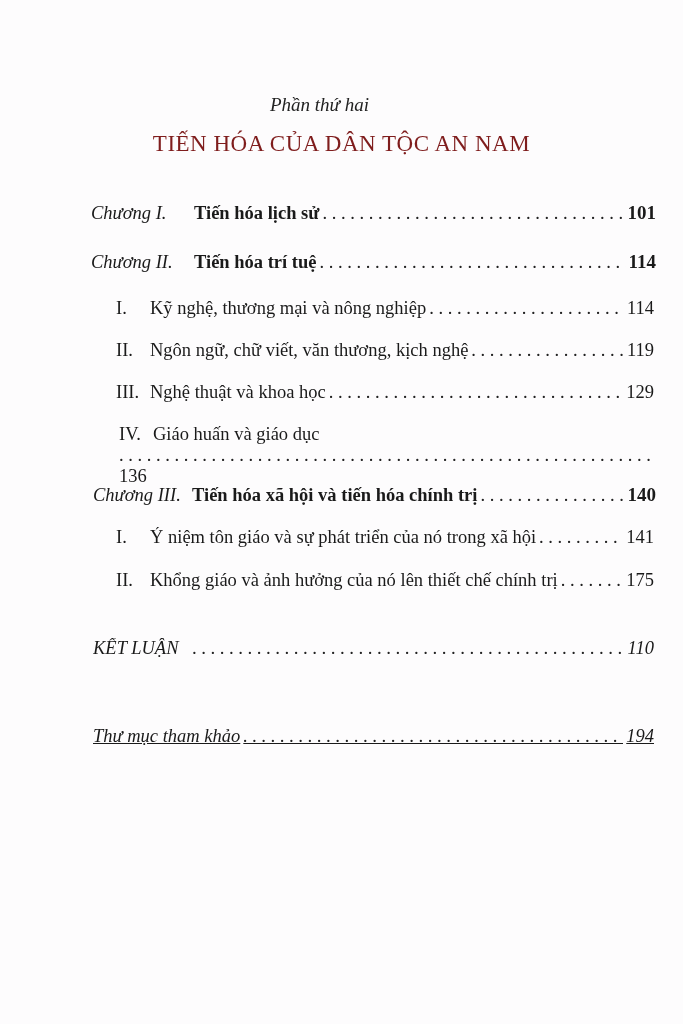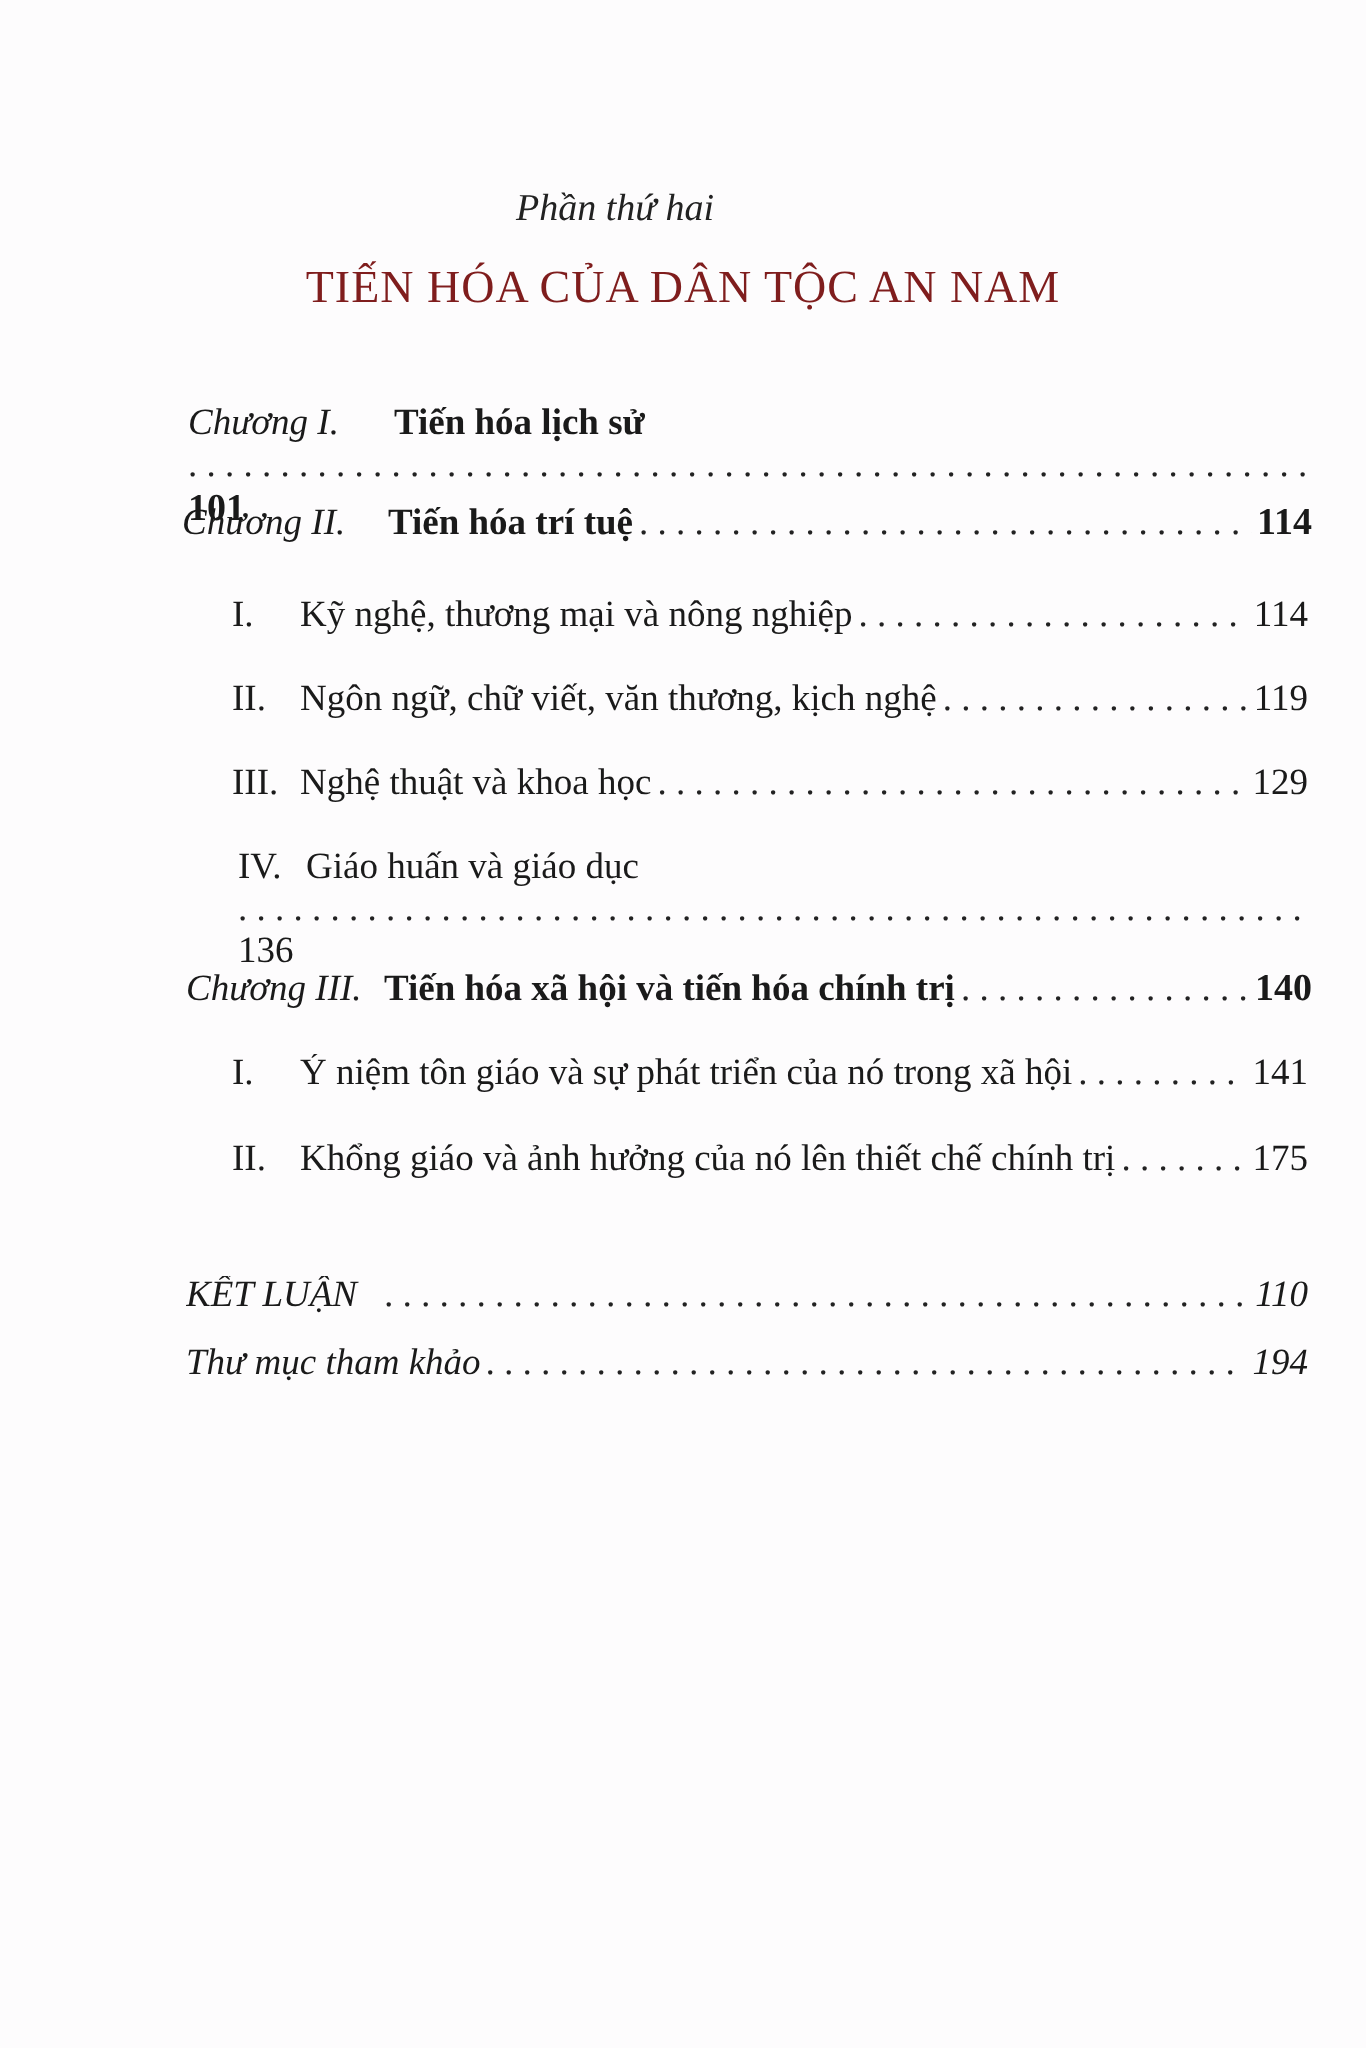--- a/index.html
+++ b/index.html
@@ -6,21 +6,21 @@
     body {
       width: 683px; height: 1024px; overflow: hidden;
       background: #fdfcfd;
       font-family: "Liberation Serif", "DejaVu Serif", serif;
       color: #1a1a1a;
       position: relative;
     }
     .page { position: absolute; left: 0; top: 0; width: 683px; height: 1024px; }
     .part-label {
       position: absolute; left: 0; width: 615px; top: 94px;
-      text-align: center; font-style: italic; font-size: 19px; color: #222;
+      text-align: center; font-style: italic; font-size: 19px; color: #222; padding-left: 12px;
     }
     .part-title {
       position: absolute; left: 0; width: 683px; top: 131px;
       text-align: center; font-size: 23px; letter-spacing: 0.5px; color: #7f1d1d;
     }
     .toc-row {
       position: absolute; display: flex; align-items: baseline;
       font-size: 18.5px; white-space: nowrap; overflow: hidden;
     }
     .toc-row .lead { flex-shrink: 0; }
@@ -40,21 +40,21 @@
     .italic-row { font-style: italic; }
   </style>
 </head>
 <body>
 
 <div class="page">
 
   <div class="part-label">Phần thứ hai</div>
   <div class="part-title">TIẾN HÓA CỦA DÂN TỘC AN NAM</div>
 
-  <div class="toc-row chapter" style="left:91px; top:202px; width:565px;flex-direction:column;">
+  <div class="toc-row chapter" style="left:91px; top:202px; width:565px;">
     <span class="lead">
       <span class="chap-label" style="width:103px;">Chương I.</span><span class="chap-title">Tiến hóa lịch sử</span>
     </span>
     <span class="dots"></span>
     <span class="page-num">101</span>
   </div>
 
   <div class="toc-row chapter" style="left:91px; top:251px; width:565px;">
     <span class="lead">
       <span class="chap-label" style="width:103px;">Chương II.</span><span class="chap-title">Tiến hóa trí tuệ</span>
@@ -106,19 +106,19 @@
     <span class="dots"></span>
     <span class="page-num">175</span>
   </div>
 
   <div class="toc-row italic-row" style="left:93px; top:638px; width:561px;">
     <span class="lead">KẾT LUẬN</span>
     <span class="dots" style="margin-left:14px;"></span>
     <span class="page-num">110</span>
   </div>
 
-  <div class="toc-row italic-row" style="left:93px; top:672px; width:561px;">
+  <div class="toc-row italic-row" style="left:93px; top:726px; width:561px;text-decoration:underline;">
     <span class="lead">Thư mục tham khảo</span>
     <span class="dots"></span>
     <span class="page-num">194</span>
   </div>
 
 </div>
 
 </body></html>

